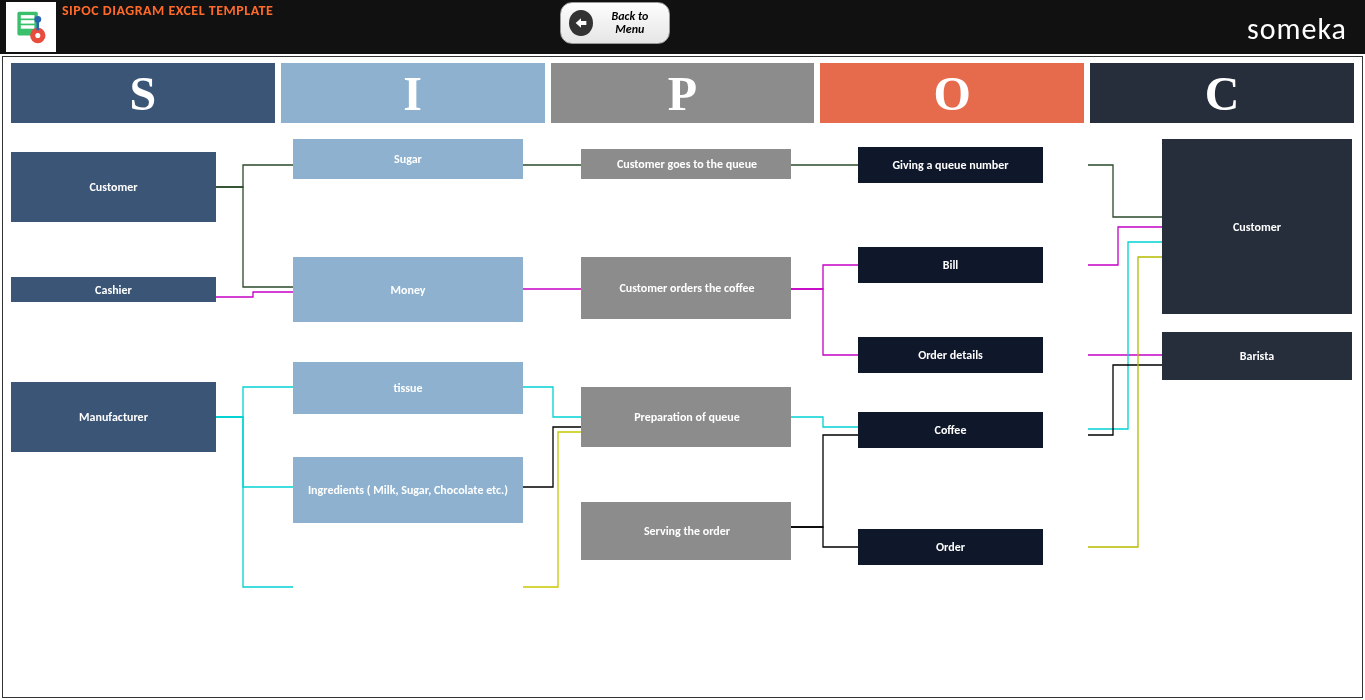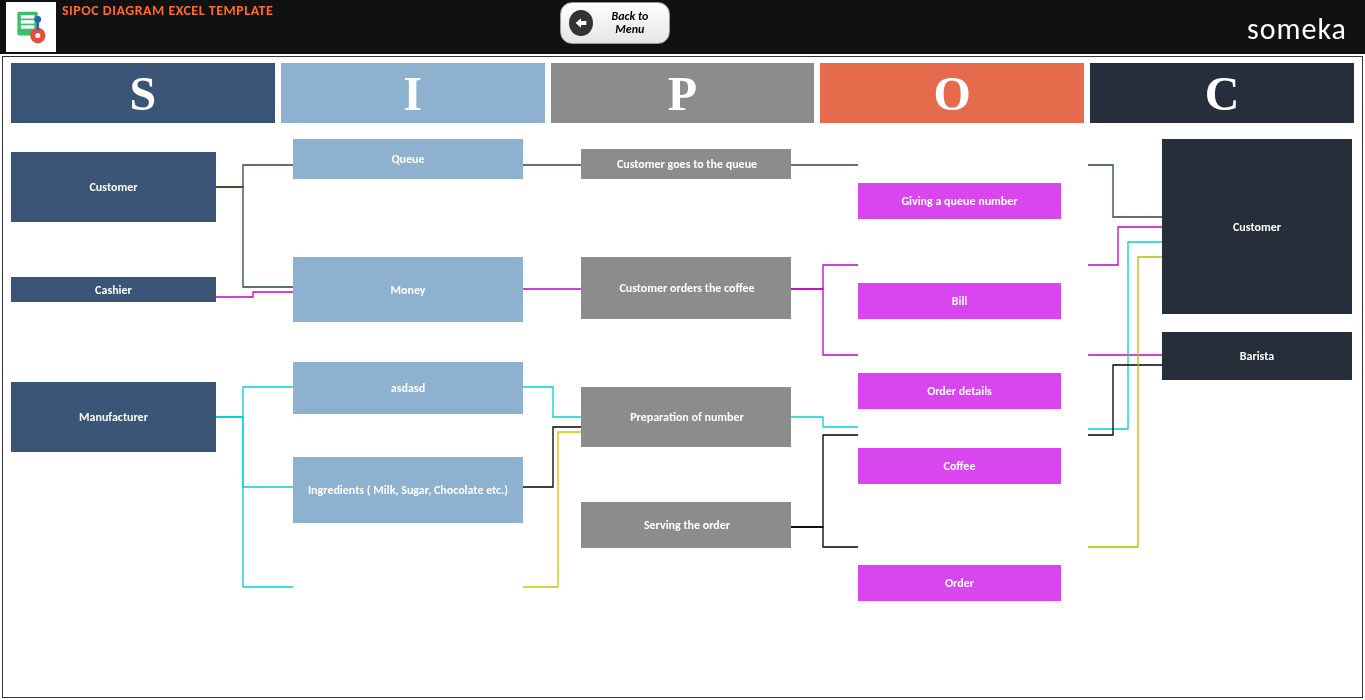--- a/index.html
+++ b/index.html
@@ -24,21 +24,21 @@
   .hdr.s{background:#3a5576;}
   .hdr.i{background:#8db1cf;}
   .hdr.p{background:#8c8c8c;}
   .hdr.o{background:#e66b4c;}
   .hdr.c{background:#252e3a;}
 
   .box{position:absolute;color:#fff;font-size:12px;font-weight:bold;display:flex;align-items:center;justify-content:center;text-align:center;padding:4px 6px;}
   .box.s{background:#3a5576;width:205px;height:70px;}
   .box.i{background:#8db1cf;width:230px;height:52px;}
   .box.p{background:#8c8c8c;width:210px;height:52px;padding-left:8px;}
-  .box.o{background:#d946ef;width:203px;height:36px;margin-top:36px;}
+  .box.o{background:#0f172a;width:185px;height:36px;}
   .box.c{background:#252e3a;width:190px;height:70px;}
 
   .box.s.small{height:25px;}
   .box.p.q{height:30px;}
   .box.c.tall{height:175px;}
   .box.c.small{height:48px;}
 </style>
 </head>
 <body>
 
@@ -117,29 +117,29 @@
     <path d="M1085 372 L1125 372 L1125 185 L1159 185" stroke="#00d2d2" fill="none" stroke-width="1.3"></path>
     <path d="M1085 378 L1110 378 L1110 308 L1159 308" stroke="#000" fill="none" stroke-width="1.3"></path>
 
     <path d="M1085 490 L1135 490 L1135 200 L1159 200" stroke="#b8bb00" fill="none" stroke-width="1.3"></path>
   </svg>
 
   <div class="box s" style="left:8px;top:95px">Customer</div>
   <div class="box s small" style="left:8px;top:220px">Cashier</div>
   <div class="box s" style="left:8px;top:325px">Manufacturer</div>
 
-  <div class="box i" style="left:290px;top:82px;height:40px">Queue</div>
+  <div class="box i" style="left:290px;top:82px;height:40px">Sugar</div>
   <div class="box i" style="left:290px;top:200px;height:65px">Money</div>
-  <div class="box i" style="left:290px;top:305px">asdasd</div>
+  <div class="box i" style="left:290px;top:305px">tissue</div>
   <div class="box i" style="left:290px;top:400px;height:66px">Ingredients ( Milk, Sugar, Chocolate etc.)</div>
 
   <div class="box p q" style="left:578px;top:92px">Customer goes to the queue</div>
   <div class="box p" style="left:578px;top:200px;height:62px">Customer orders the coffee</div>
-  <div class="box p" style="left:578px;top:330px;height:60px">Preparation of number</div>
-  <div class="box p" style="left:578px;top:445px;height:46px">Serving the order</div>
+  <div class="box p" style="left:578px;top:330px;height:60px">Preparation of queue</div>
+  <div class="box p" style="left:578px;top:445px;height:58px">Serving the order</div>
 
   <div class="box o" style="left:855px;top:90px">Giving a queue number</div>
   <div class="box o" style="left:855px;top:190px">Bill</div>
   <div class="box o" style="left:855px;top:280px">Order details</div>
   <div class="box o" style="left:855px;top:355px">Coffee</div>
   <div class="box o" style="left:855px;top:472px">Order</div>
 
   <div class="box c tall" style="left:1159px;top:82px">Customer</div>
   <div class="box c small" style="left:1159px;top:275px">Barista</div>
 

